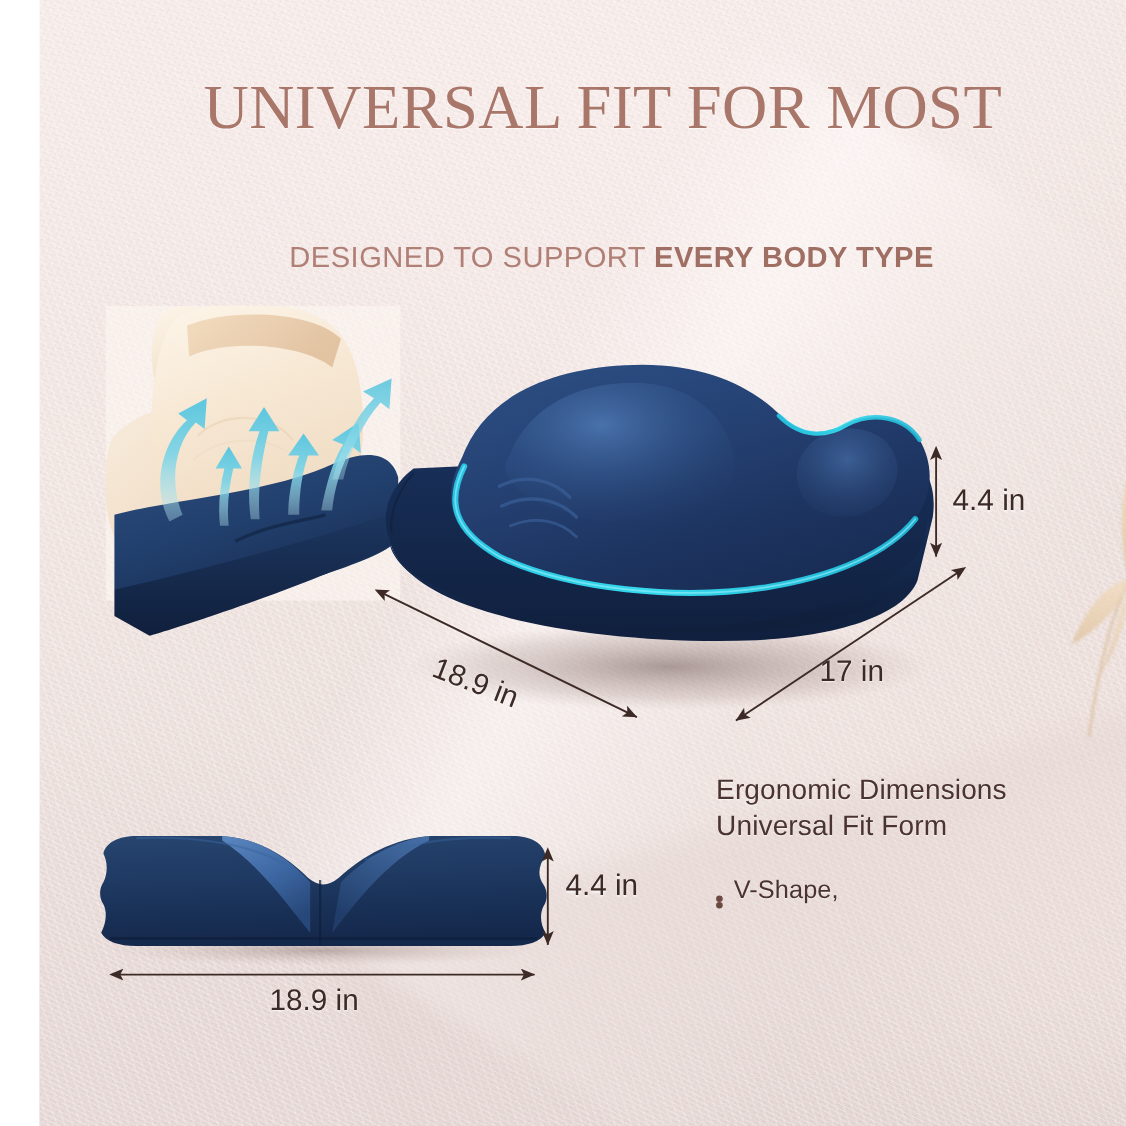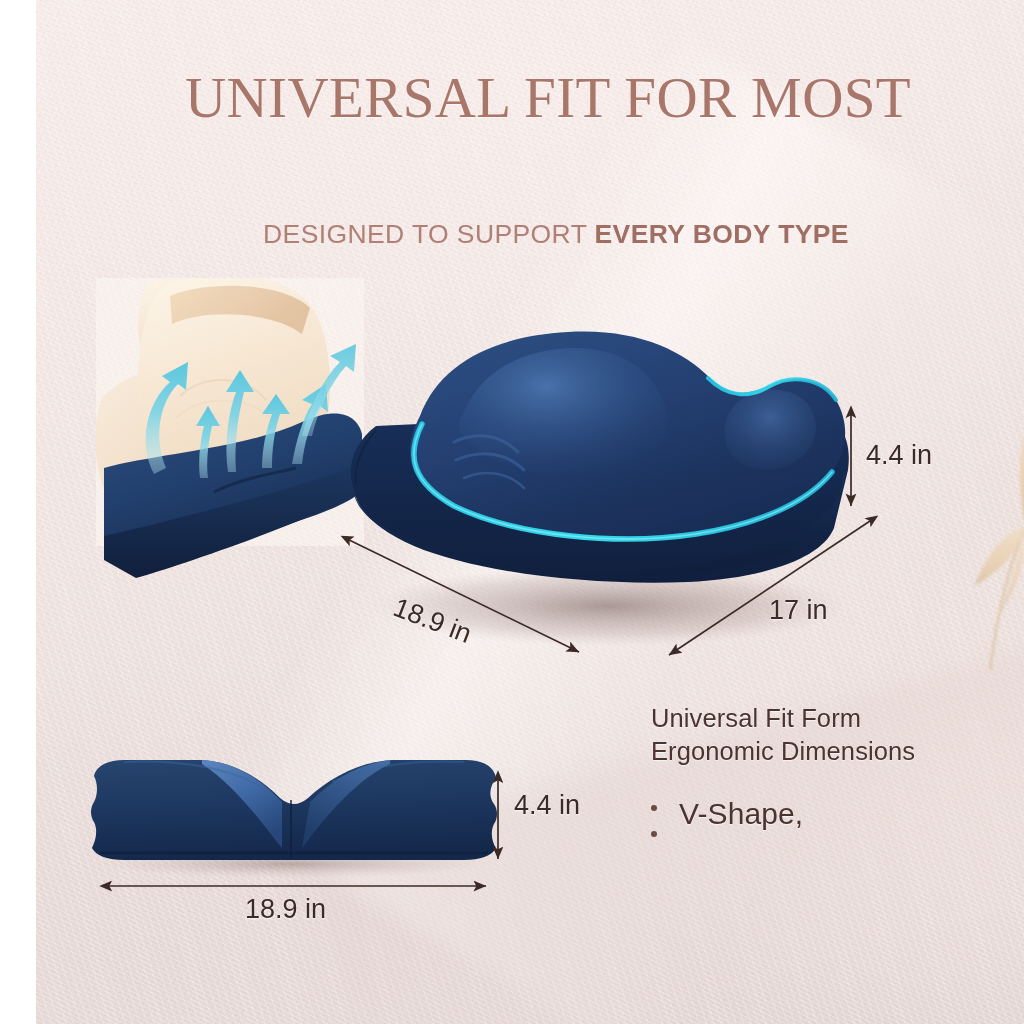--- a/index.html
+++ b/index.html
@@ -83,40 +83,40 @@
   
   .dim {
     position:absolute;
     color:#3c2a26;
     font-size:27px;
     white-space:nowrap;
     text-shadow:0 1px 2px rgba(255,255,255,.85);
   }
   #dim-depth-label { left:830px; top:440px; }
   #dim-width-label { left:364px; top:592px; transform:rotate(21deg); transform-origin:left top; }
-  #dim-side-label  { left:733px; top:595px; }
+  #dim-side-label  { left:709px; top:595px; }
   #dim-bottom-height-label { left:478px; top:790px; }
   #dim-bottom-width-label  { left:209px; top:894px; }
 
   
   .copy {
     position:absolute; left:615px; top:702px;
     color:#4a3330;
   }
   .copy .line {
     font-size:25.5px; line-height:1.31;
     letter-spacing:.1px;
     text-shadow:0 1px 1px rgba(255,255,255,.7);
   }
   .copy .bullets { margin-top:22px; }
   .copy .bullet {
-    font-size:30px; line-height:1.55;
+    font-size:23px; line-height:1.55;
     letter-spacing:.1px;
     text-shadow:0 1px 1px rgba(255,255,255,.7);
-    display:flex; align-items:center; gap:22px;
+    display:flex; align-items:flex-end; gap:10px;
   }
   .copy .bullet .dot {
     width:6px; height:6px; border-radius:50%;
     background:#6b4a42; flex:0 0 auto;
     position:relative; top:-6px;
   }
 
   
   #pampas { position:absolute; right:0; top:360px; width:130px; height:330px; }
 </style>
@@ -369,22 +369,22 @@
     </svg>
   </div>
 
   <div class="dim" id="dim-depth-label">4.4 in</div>
   <div class="dim" id="dim-width-label">18.9 in</div>
   <div class="dim" id="dim-side-label">17 in</div>
   <div class="dim" id="dim-bottom-height-label">4.4 in</div>
   <div class="dim" id="dim-bottom-width-label">18.9 in</div>
 
   <div class="copy">
+    <div class="line">Ergonomic Dimensions</div>
     <div class="line">Universal Fit Form</div>
-    <div class="line">Ergonomic Dimensions</div>
     <div class="bullets">
       <div class="bullet">
         <span class="dot"></span>
         <span>V-Shape,</span>
       </div>
       <div class="bullet">
         <span class="dot"></span>
       </div>
     </div>
   </div>

